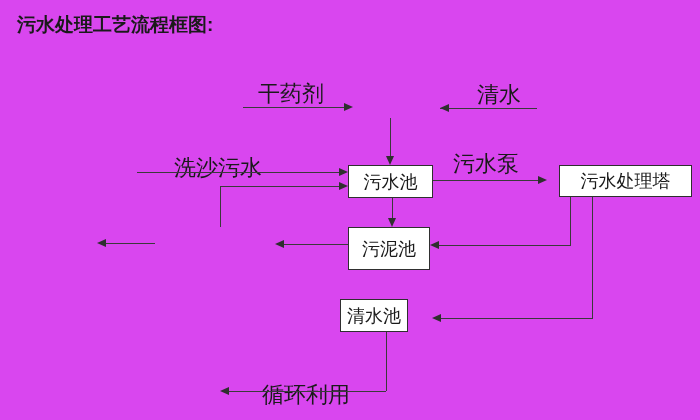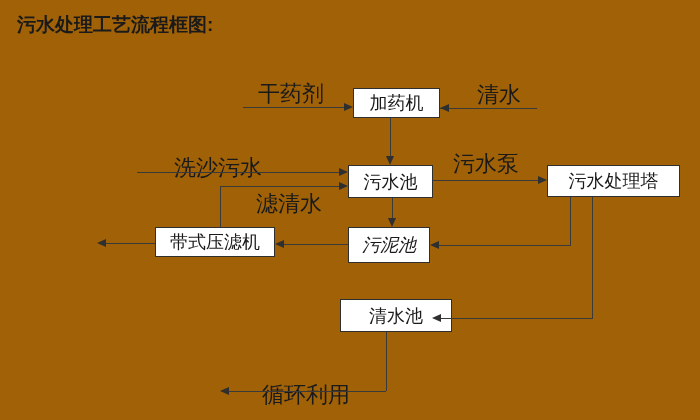--- a/index.html
+++ b/index.html
@@ -1,18 +1,18 @@
 <!DOCTYPE html>
 <html><head>
 <meta charset="utf-8">
 <style>
   html,body { margin:0; padding:0; background:#ffffff; }
   .canvas {
     position:relative; width:700px; height:420px;
-    background:#a16207; overflow:hidden;
+    background:#d946ef; overflow:hidden;
     font-family:"Liberation Sans", sans-serif;
     color:#1a1a1a;
   }
   .title {
     position:absolute; left:17px; top:12px;
     font-size:19px; font-weight:bold; white-space:nowrap;
   }
   .node {
     position:absolute; box-sizing:border-box;
     border:1px solid #2f2f2f; background:#ffffff;
@@ -29,43 +29,36 @@
   .ah-left  { border-width:4px 9px 4px 0; border-right-color:#2f2f2f; }
   .ah-down  { border-width:9px 4px 0 4px; border-top-color:#2f2f2f; }
 </style>
 </head>
 <body>
 
 <div class="canvas">
 
   <div class="title">污水处理工艺流程框图:</div>
 
-  <div class="node" style="left:353px; top:88px;  width:87px;  height:30px;">
-    <span>加药机</span>
-  </div>
   <div class="node" style="left:348px; top:165px; width:85px;  height:33px;">
     <span>污水池</span>
   </div>
-  <div class="node" style="left:547px; top:165px; width:133px; height:32px;">
+  <div class="node" style="left:559px; top:165px; width:133px; height:32px;">
     <span>污水处理塔</span>
   </div>
-  <div class="node" style="left:348px; top:227px; width:82px;  height:36px;font-style:italic;">
+  <div class="node" style="left:348px; top:227px; width:82px;  height:43px;">
     <span>污泥池</span>
   </div>
-  <div class="node" style="left:155px; top:227px; width:120px; height:30px;">
-    <span>带式压滤机</span>
-  </div>
-  <div class="node" style="left:340px; top:299px; width:112px;  height:33px;">
+  <div class="node" style="left:340px; top:299px; width:68px;  height:33px;">
     <span>清水池</span>
   </div>
 
   <div class="flabel" style="left:258px; top:79px;">干药剂</div>
   <div class="flabel" style="left:477px; top:80px;">清水</div>
   <div class="flabel" style="left:174px; top:153px;">洗沙污水</div>
-  <div class="flabel" style="left:256px; top:189px;">滤清水</div>
   <div class="flabel" style="left:453px; top:149px;">污水泵</div>
   <div class="flabel" style="left:262px; top:361px;margin-top:19px;">循环利用</div>
 
   <div class="hline" style="left:243px; top:107px; width:101px;"></div>
   <div class="hline" style="left:440px; top:108px; width:97px;"></div>
   <div class="vline" style="left:390px; top:118px; height:38px;"></div>
   <div class="hline" style="left:137px; top:172px; width:202px;"></div>
   <div class="vline" style="left:220px; top:186px; height:41px;"></div>
   <div class="hline" style="left:220px; top:186px; width:119px;"></div>
   <div class="hline" style="left:433px; top:180px; width:105px;"></div>

